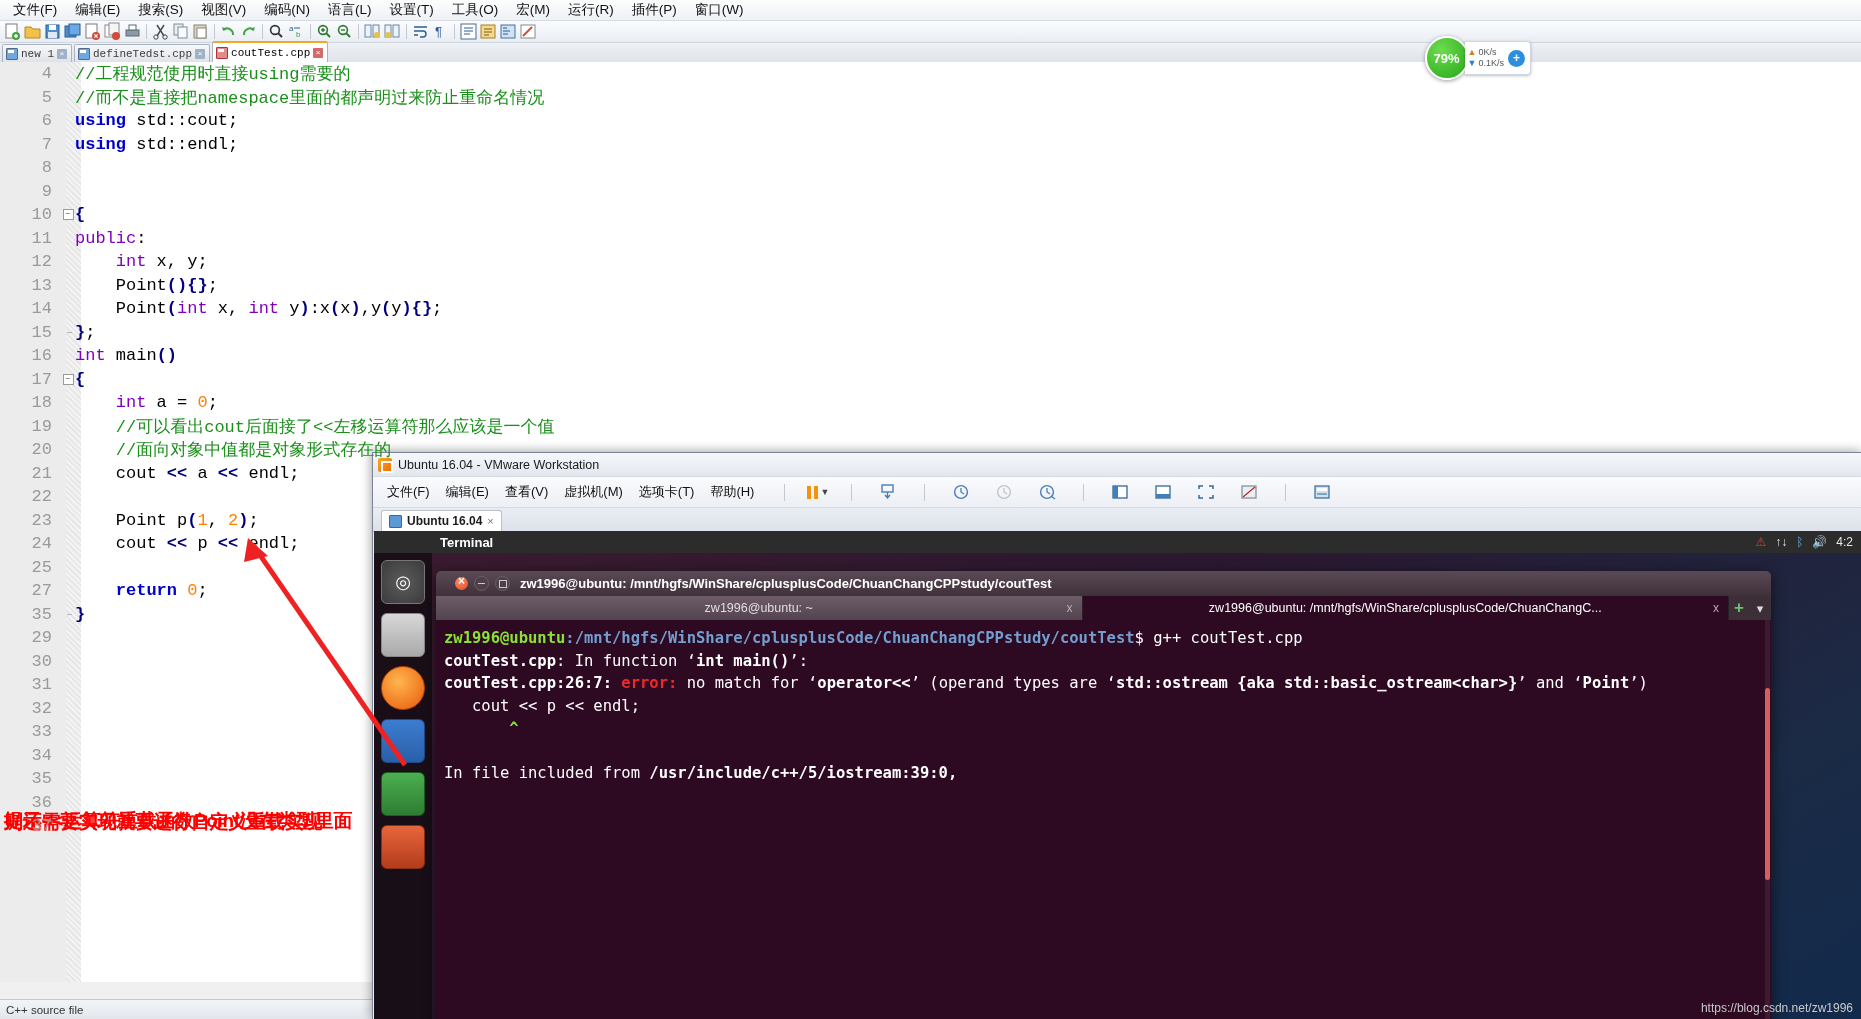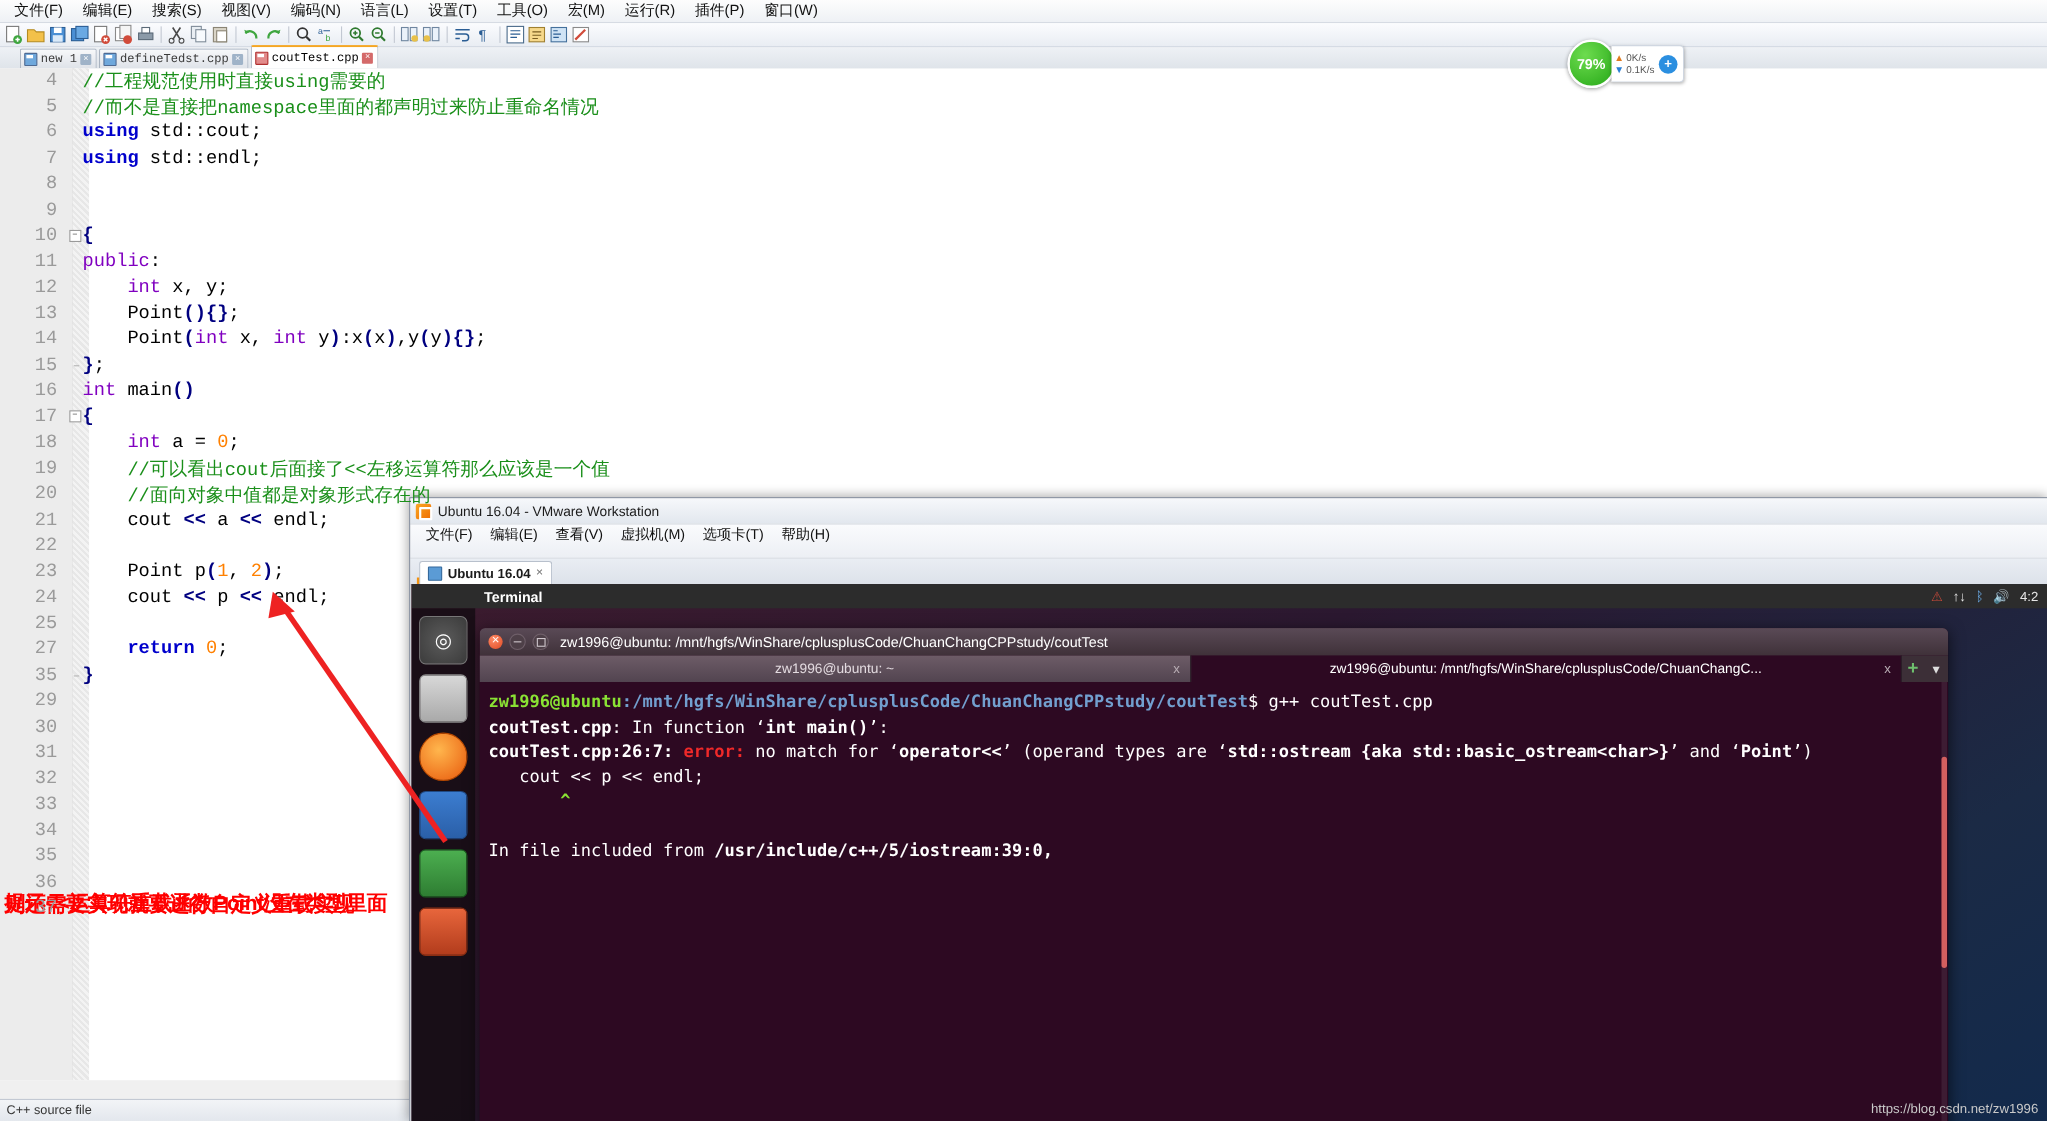--- a/index.html
+++ b/index.html
@@ -24,21 +24,21 @@
     height:21px;background:linear-gradient(#fbfcfe,#e9edf3);
     border-bottom:1px solid #cfd6e0;display:flex;align-items:center;
     padding-left:3px;gap:1px;
   }
   .tb-ico{width:19px;height:19px;position:relative;display:inline-block;border-radius:2px;cursor:default;}
   .tb-sep{width:1px;height:15px;background:#c2c8d2;margin:0 3px;}
 
   .npp-tabbar{
     height:19px;background:linear-gradient(#eef1f5,#dfe4ea);
     border-bottom:1px solid #a9b3c0;display:flex;align-items:flex-end;
-    padding-left:18px;
+    padding-left:2px;
   }
   .npp-tab{
     height:17px;display:flex;align-items:center;gap:3px;
     padding:0 4px 0 3px;margin-right:2px;
     background:linear-gradient(#f7f8fa,#dfe3e9);
     border:1px solid #a9b3c0;border-bottom:none;
     font-size:11px;color:#3b3b3b;
     font-family:"Liberation Mono", monospace;
     border-radius:2px 2px 0 0;cursor:default;
     white-space:nowrap;
@@ -101,22 +101,22 @@
   .plusbtn{width:17px;height:17px;border-radius:50%;background:#2b8fe0;color:#fff;font-size:12px;
     display:flex;align-items:center;justify-content:center;font-weight:bold;}
 
   
   #vmware{position:absolute;left:372px;top:452px;width:1489px;height:567px;
     background:#f0f0f0;border:1px solid #7a8496;box-shadow:-2px -2px 9px rgba(0,0,0,.3);overflow:hidden;}
   .vm-title{height:23px;background:linear-gradient(#f6f8fb,#e2e7ee);display:flex;align-items:center;
     padding-left:5px;gap:6px;font-size:12.5px;color:#1b1b1b;border-bottom:1px solid #d6dbe3;}
   .vm-appicon{width:14px;height:14px;background:linear-gradient(135deg,#f9a825,#ef6c00);border-radius:2px;position:relative;}
   .vm-appicon:after{content:"";position:absolute;left:3px;top:3px;width:8px;height:8px;border:2px solid #fff;border-radius:1px;}
-  .vm-menubar{height:30px;background:linear-gradient(#fafbfd,#eceff4);display:flex;
-    padding-left:6px;font-size:13px;color:#111;border-bottom:1px solid #d6dbe3;gap:15px;flex-direction:column;}
+  .vm-menubar{height:30px;background:linear-gradient(#fafbfd,#eceff4);display:flex;align-items:center;
+    padding-left:6px;font-size:13px;color:#111;border-bottom:1px solid #d6dbe3;gap:15px;}
   .vm-menubar .mi{padding:3px 8px;white-space:nowrap;}
   .vmsep{width:1px;height:17px;background:#c3c9d3;margin:0 7px;}
   .pausebtn{display:flex;align-items:center;gap:2px;}
   .pausebars{display:inline-block;width:11px;height:13px;background:
      linear-gradient(to right,#f29312 0 4px,transparent 4px 7px,#f29312 7px 11px);}
   .vm-tb-ico{width:22px;height:18px;position:relative;margin:0 3px;}
   .vm-tabrow{height:23px;background:linear-gradient(#e9edf3,#dde2ea);display:flex;align-items:flex-end;padding-left:8px;
     border-bottom:1px solid #b8c0cc;}
   .vm-tab{height:20px;display:flex;align-items:center;gap:5px;padding:0 7px;background:#ffffff;
     border:1px solid #b8c0cc;border-bottom:none;border-radius:3px 3px 0 0;font-size:12px;color:#1b1b1b;font-weight:bold;}
@@ -137,21 +137,21 @@
   .lnch.dash{background:radial-gradient(circle at 50% 50%,#5c5c5c,#3b3b3b);border:1px solid #777;}
   .lnch.files{background:linear-gradient(#d8d8d8,#a9a9a9);border:1px solid #8a8a8a;}
   .lnch.ff{background:radial-gradient(circle at 40% 35%,#ffb64d,#e8590c);border:1px solid #b34700;border-radius:50%;}
   .lnch.doc{background:linear-gradient(#3c7dd0,#2a5fa8);border:1px solid #204a84;}
   .lnch.calc{background:linear-gradient(#4caf50,#2e7d32);border:1px solid #1b5e20;}
   .lnch.pres{background:linear-gradient(#e8663c,#b23c1c);border:1px solid #8b2e12;}
 
   .termwin{position:absolute;left:62px;top:40px;right:90px;bottom:-30px;background:#2d0922;
     border-radius:5px 5px 0 0;box-shadow:0 3px 14px rgba(0,0,0,.6);overflow:hidden;}
   .term-title{height:25px;background:linear-gradient(#5a4a56,#3f3139);display:flex;align-items:center;gap:6px;
-    padding-left:8px;color:#fff;font-size:13px;font-weight:normal;}
+    padding-left:19px;color:#fff;font-size:13px;font-weight:bold;}
   .btn-c{width:13px;height:13px;border-radius:50%;}
   .btn-close{background:radial-gradient(circle at 35% 30%,#ff8a65,#df4b25);position:relative;}
   .btn-close:after{content:"\00d7";position:absolute;left:3px;top:-3px;color:#fff;font-size:12px;}
   .btn-min{background:#4e4048;border:1px solid #6e5e68;position:relative;}
   .btn-min:after{content:"";position:absolute;left:3px;top:6px;width:7px;height:1px;background:#cfc6cc;}
   .btn-max{background:#4e4048;border:1px solid #6e5e68;position:relative;}
   .btn-max:after{content:"";position:absolute;left:3px;top:3px;width:6px;height:6px;border:1px solid #cfc6cc;}
   .term-tabs{height:24px;background:#3c2f37;display:flex;align-items:stretch;}
   .tterm-tab{flex:1 1 0;display:flex;align-items:center;justify-content:center;position:relative;
     background:linear-gradient(#6d5c67,#524450);color:#e3dbe0;font-size:12.5px;border-right:1px solid #2b2028;}

